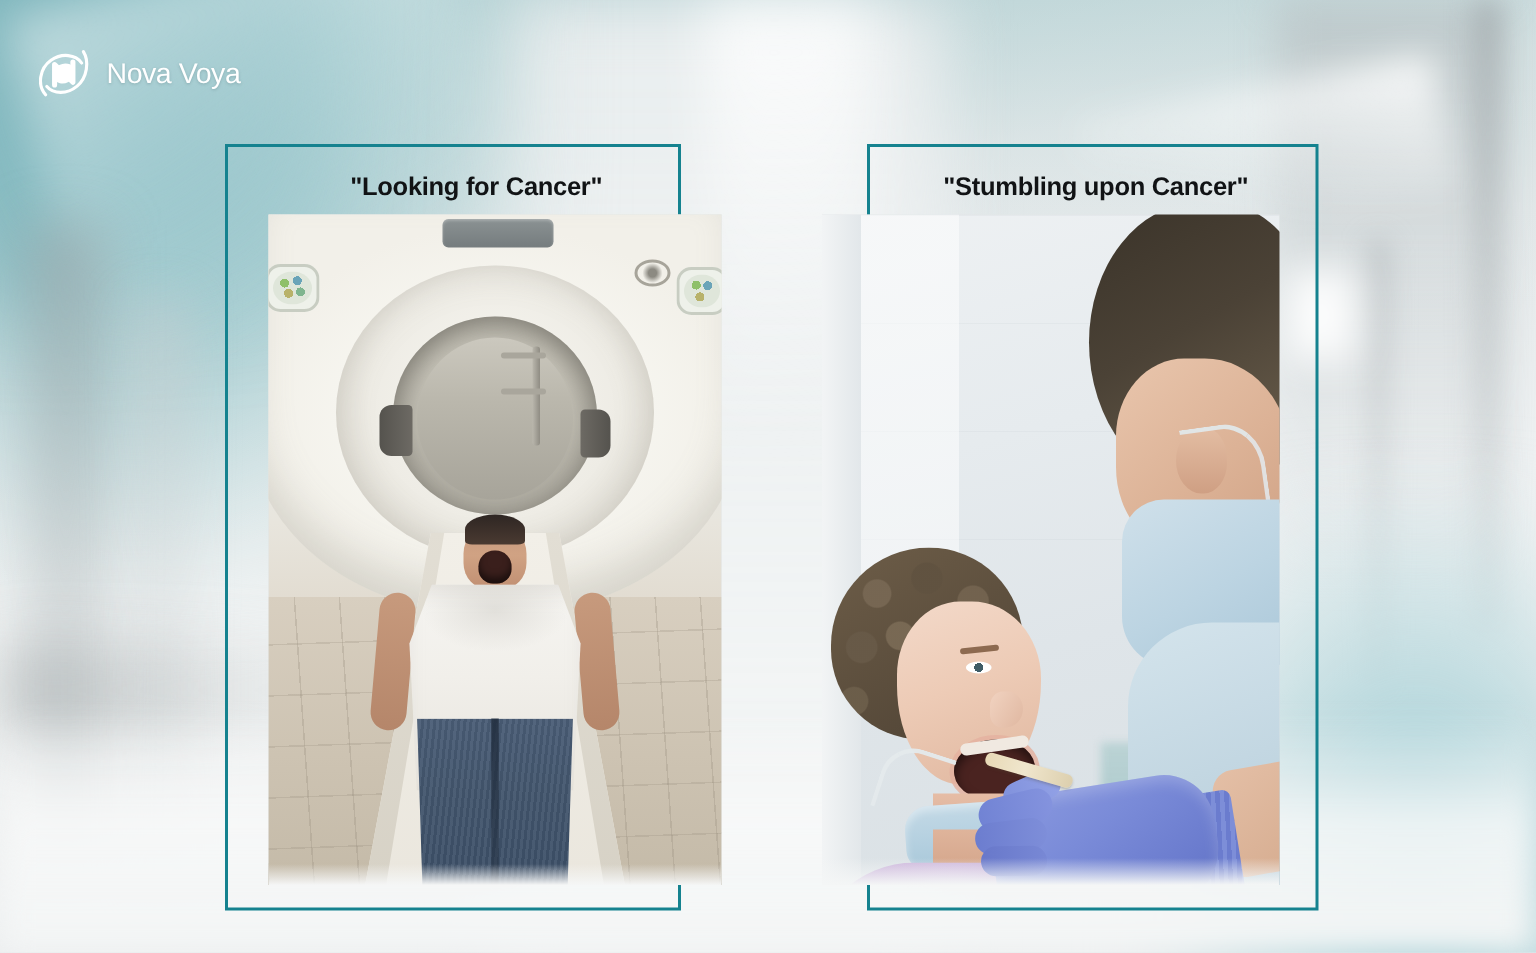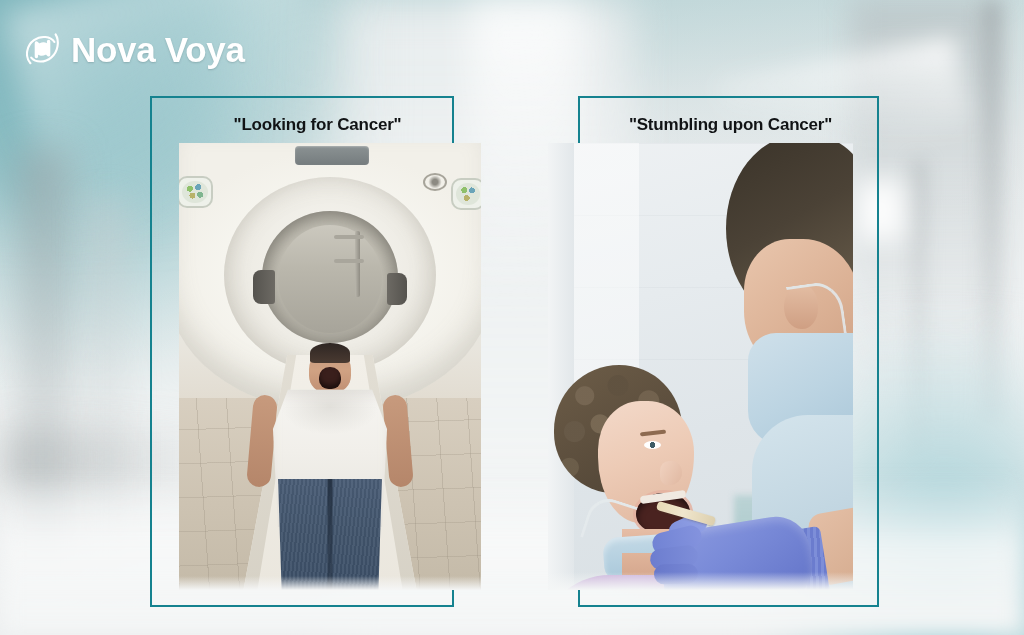--- a/index.html
+++ b/index.html
@@ -93,21 +93,21 @@
     filter:blur(18px);
   }
 
   
   .logo {
     position:absolute; left:26px; top:30px;
     display:flex; align-items:center; gap:11px; z-index:40;
   }
   .logo-mark { width:34px; height:38px; display:block; }
   .logo-text {
-    color:#ffffff; font-size:35px; font-weight:bold;
+    color:#ffffff; font-size:19px; font-weight:normal;
     letter-spacing:-0.3px; line-height:1; white-space:nowrap;
     text-shadow:0 1px 2px rgba(60,90,95,0.28);
   }
 
   
   .panel {
     position:absolute;
     border:2px solid #15828f;
     z-index:20;
   }

